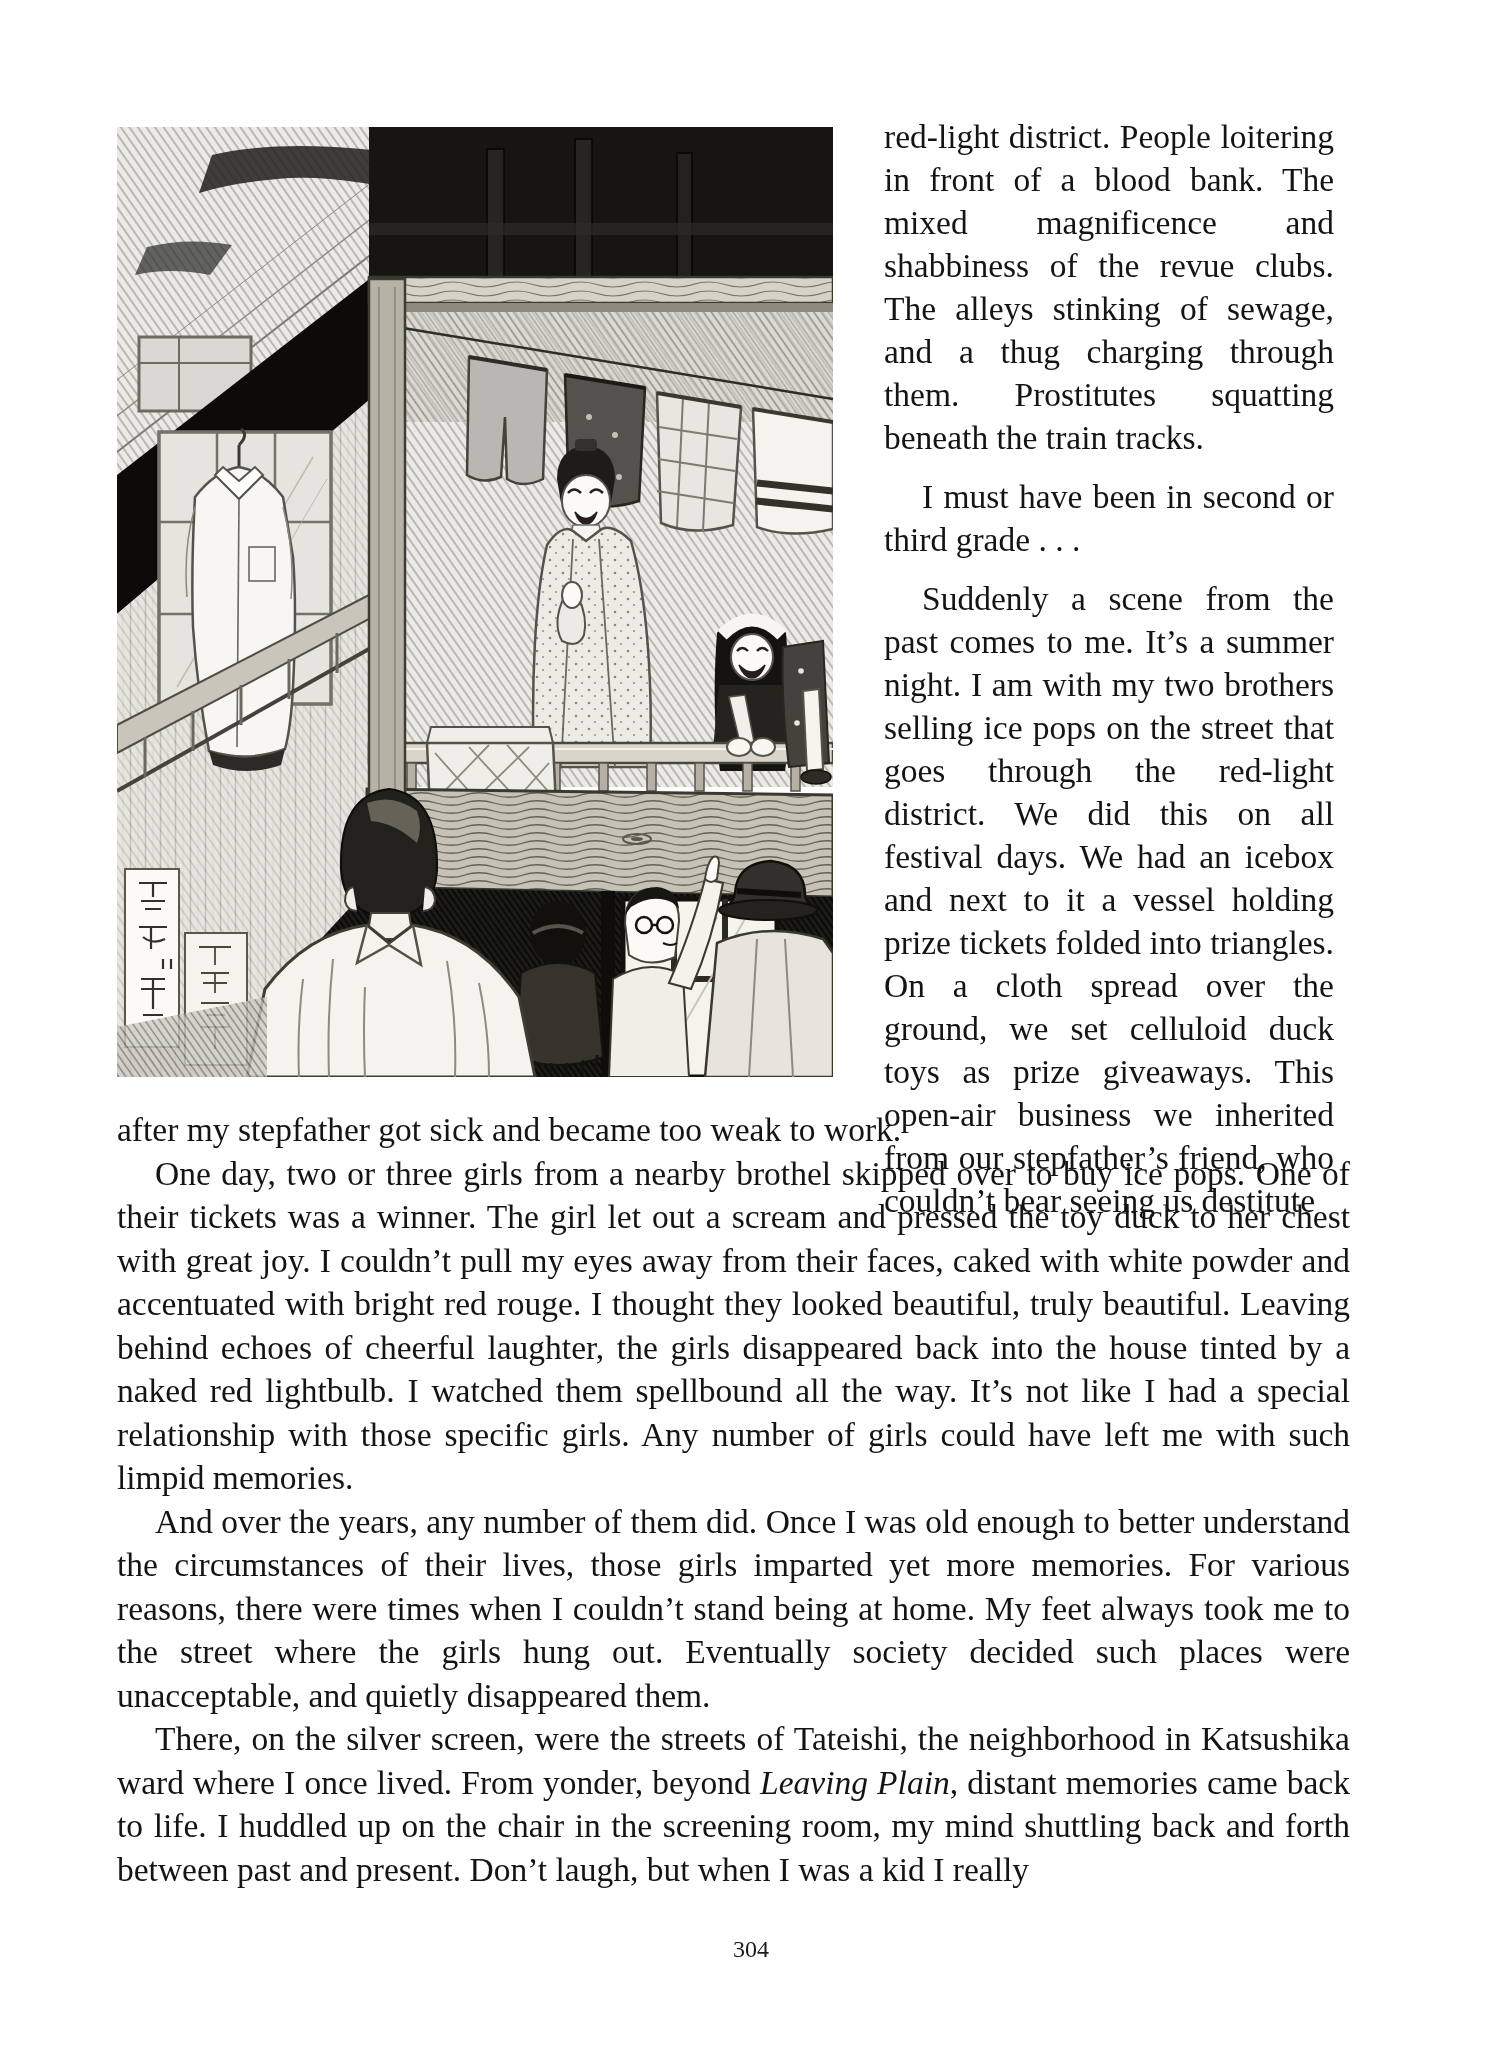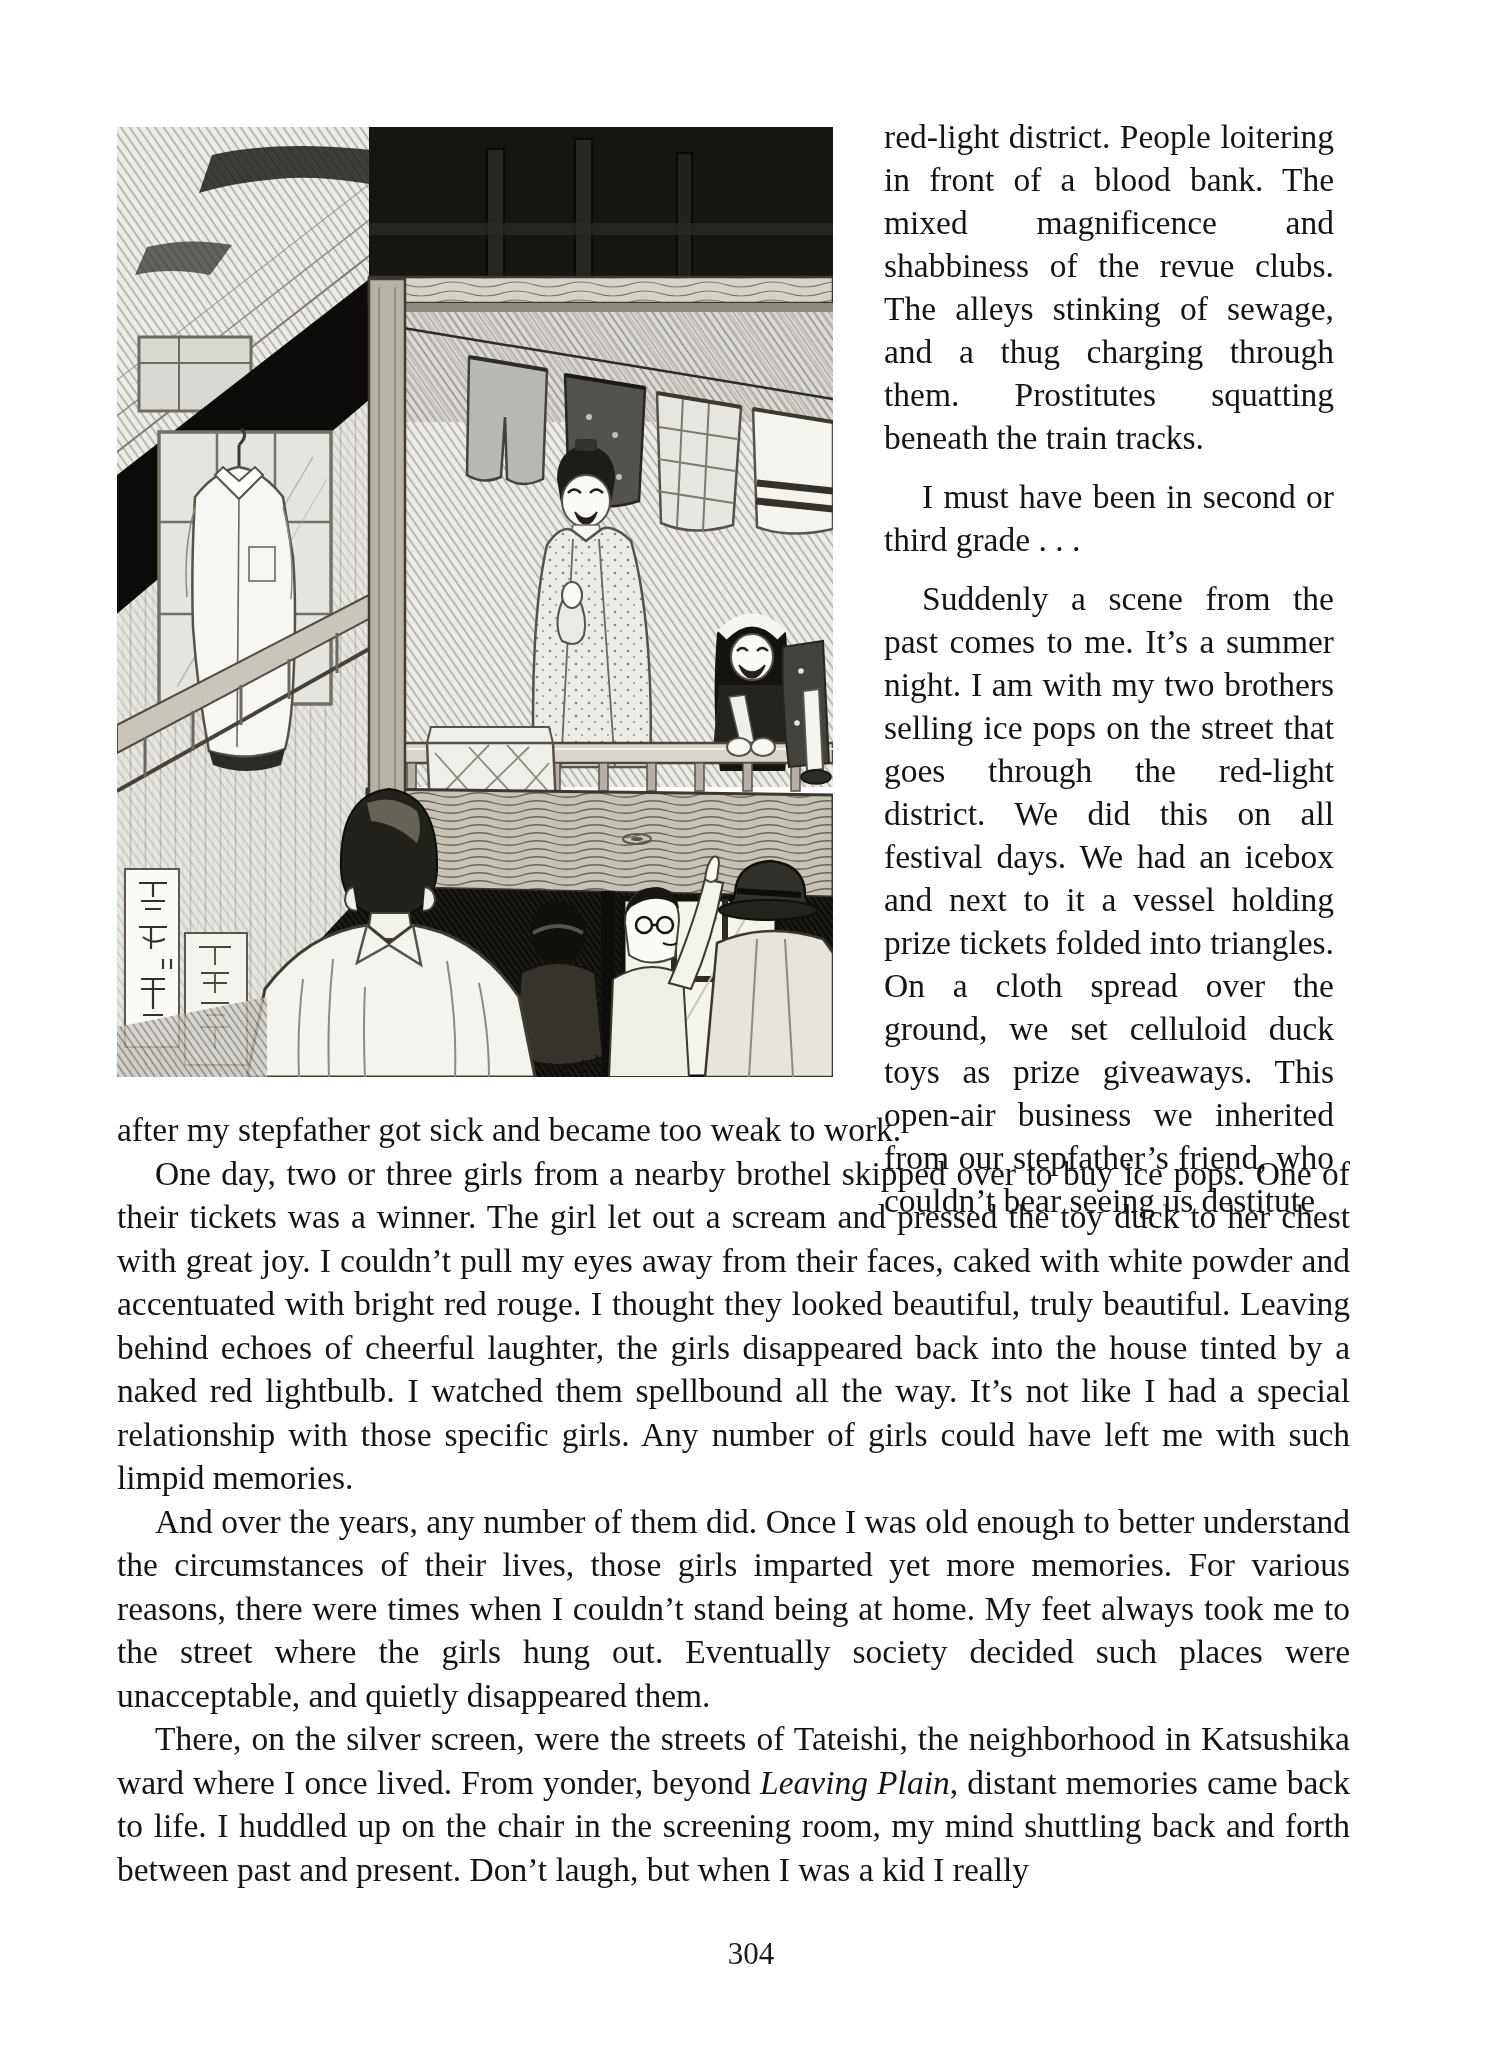--- a/index.html
+++ b/index.html
@@ -18,21 +18,21 @@
   .right-col p{margin:16px;text-indent:38px;}
   .right-col p.no-indent{text-indent:0;}
   .main-col{
     position:absolute;left:117px;top:1108px;width:1233px;
     font-size:33.5px;line-height:43.5px;text-align:justify;
   }
   .main-col p{margin:0;text-indent:38px;}
   .main-col p.no-indent{text-indent:0;}
   .page-number{
     position:absolute;left:0;top:1936px;width:100%;
-    text-align:center;font-size:31px;color:#1a1a1a;
+    text-align:center;font-size:24px;color:#1a1a1a;
   }
 </style>
 </head>
 <body>
 
 <div class="illustration">
 <svg viewBox="0 0 716 950" width="716" height="950">
   <defs>
     <pattern id="ht-l" patternUnits="userSpaceOnUse" width="7" height="7" patternTransform="rotate(-35)">
       <rect width="7" height="7" fill="#eceae6"></rect>

